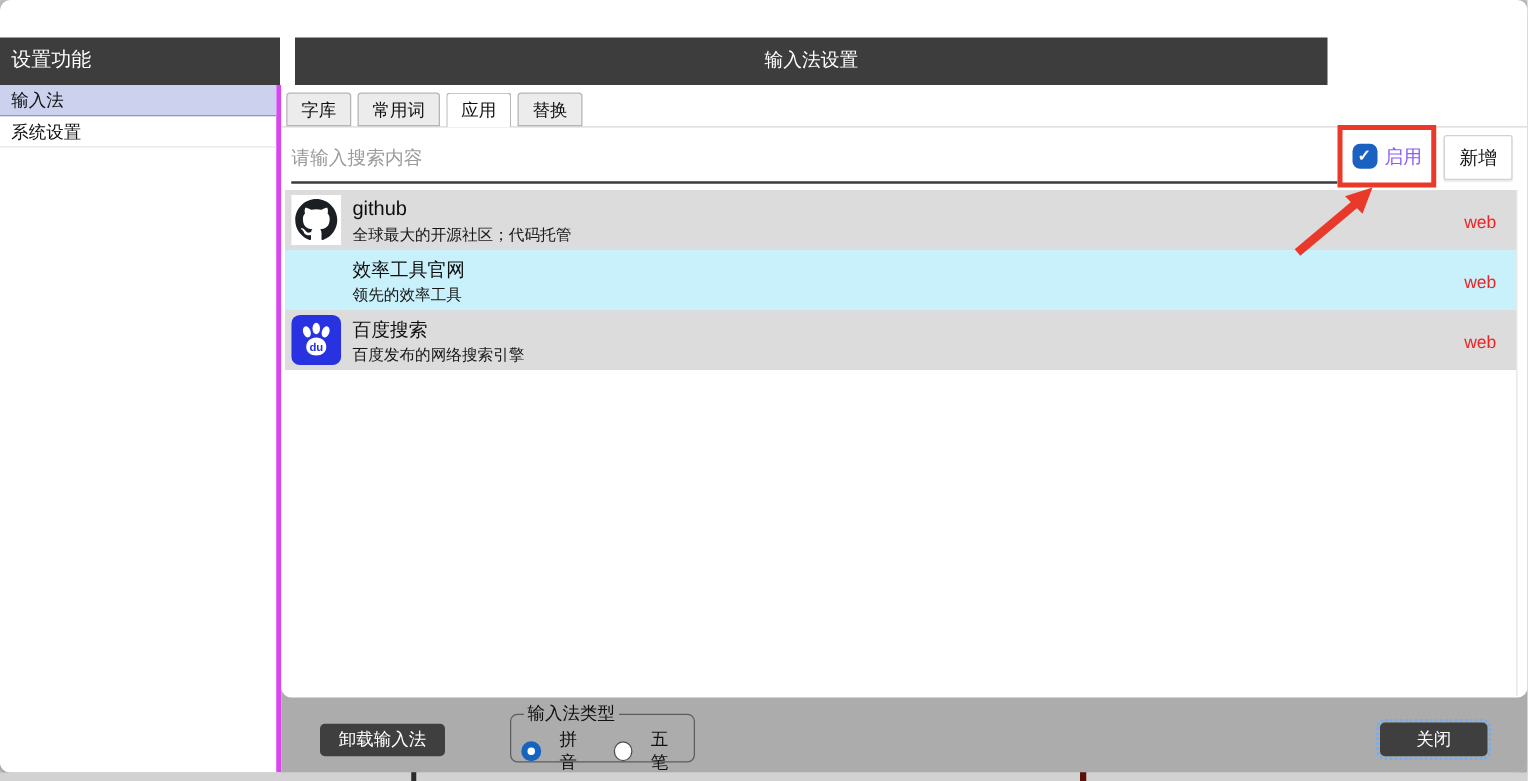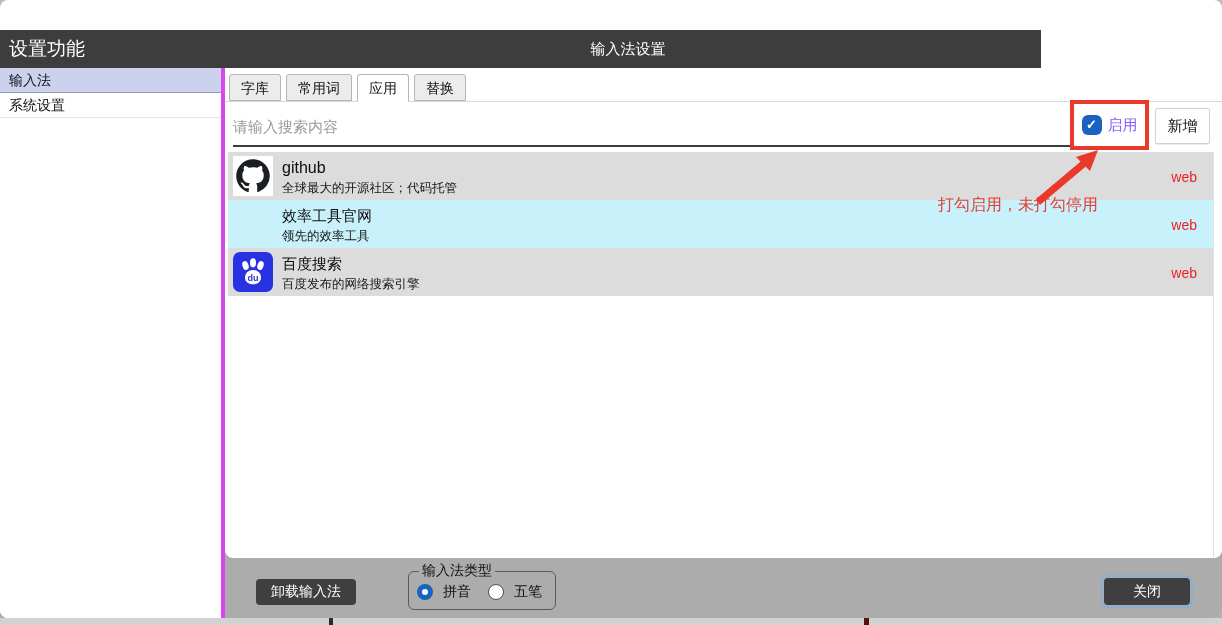--- a/index.html
+++ b/index.html
@@ -20,24 +20,24 @@
   .app-icon { position:absolute; left:11px; top:6px; width:17px; height:17px; }
   .win-title { position:absolute; left:36px; top:8px; font-size:12px; color:#1a1a1a; }
   .close-btn {
     position:absolute; right:8px; top:0; width:34px; height:30px;
     font-size:19px; font-weight:300; color:#333; text-align:center; line-height:28px;
     cursor:default; background:transparent; border:none;
   }
   
   .sidebar-header {
     position:absolute; left:0; top:30px; width:224px; height:38px;
-    background:#3d3d3d; color:#fff; font-size:19px; line-height:38px; padding-left:9px;
+    background:#3d3d3d; color:#fff; font-size:16px; line-height:38px; padding-left:9px;
   }
   .main-header {
-    position:absolute; left:215px; top:30px; width:826px; height:38px;
+    position:absolute; left:236px; top:30px; width:826px; height:38px;
     background:#3d3d3d; color:#fff; font-size:15px; line-height:38px; text-align:center;
   }
   
   .sidebar { position:absolute; left:0; top:68px; width:225px; height:550px; background:#fff; border-right:4px solid #d946ef; }
   .sidebar-item { height:25px; line-height:25px; padding-left:9px; font-size:14px; color:#111; border-bottom:1px solid #e6e6e6; }
   .sidebar-item.selected { background:#ccd1ed; border-bottom:1px solid #9298b4; }
   
   .content {
     position:absolute; left:225px; top:68px; width:997px; height:490px;
     background:#fff; border-radius:0 0 8px 8px; z-index:2;
@@ -92,21 +92,21 @@
     position:absolute; left:31px; top:27px; height:26px; padding:4px 15px;
     background:#3f3f3f; color:#fff; border:none; border-radius:4px; font-size:14px;
     cursor:default; font-family:"Liberation Sans",sans-serif;
   }
   .ime-fieldset {
     position:absolute; left:183px; top:10px; width:148px; height:48px;
     border:1px solid #5c5c5c; border-radius:6px; padding:2px 8px 0 8px;
   }
   .ime-fieldset legend { font-size:14px; color:#111; padding:0 3px; margin-left:2px; }
   .radio-group { display:flex; gap:17px; align-items:center; margin-top:1px; }
-  .radio-opt { display:flex; align-items:center; gap:10px; font-size:14px; color:#111; cursor:default; }
+  .radio-opt { display:flex; align-items:center; gap:15px; font-size:14px; color:#111; cursor:default; }
   .radio-circle { width:16px; height:16px; border-radius:50%; background:#fff; border:1.5px solid #4c4c4c; }
   .radio-circle.selected { border:5px solid #1464c0; }
   .close-action-btn {
     position:absolute; right:32px; top:26px; width:86px; height:27px;
     background:#3f3f3f; color:#fff; border:none; border-radius:4px; font-size:14px;
     outline:2px dotted #6aaefc; outline-offset:1px; cursor:default; font-family:"Liberation Sans",sans-serif;
   }
   
   .desk-strip { position:absolute; left:0; top:618px; width:1222px; height:7px; background:#d2d2d2; }
   .desk-mark1 { position:absolute; left:329px; top:617px; width:4px; height:8px; background:#2b2b2b; }
@@ -170,21 +170,20 @@
         <path d="M12 25.5c0-4.5 3.6-7.5 8-7.5s8 3 8 7.5c0 4.4-3.6 6.8-8 6.8s-8-2.4-8-6.8z" fill="#ffffff"></path>
         <text x="20" y="29" text-anchor="middle" font-size="9" font-weight="bold" fill="#2932e1" font-family="Liberation Sans, sans-serif">du</text>
       </svg>
       <span class="row-title">百度搜索</span>
       <span class="row-sub">百度发布的网络搜索引擎</span>
       <span class="row-tag">web</span>
     </div>
 
     <div class="scroll-gutter"></div>
 
-    <div class="annotation">打勾启用，未打勾停用</div>
     <svg class="arrow-svg" viewBox="0 0 95 70">
       <line x1="18" y1="62" x2="68" y2="20" stroke="#e8392b" stroke-width="7"></line>
       <polygon points="78,10 70,31 56,17" fill="#e8392b"></polygon>
     </svg>
   </div>
 
   <div class="footer">
     <button class="uninstall-btn">卸载输入法</button>
 
     <fieldset class="ime-fieldset">

